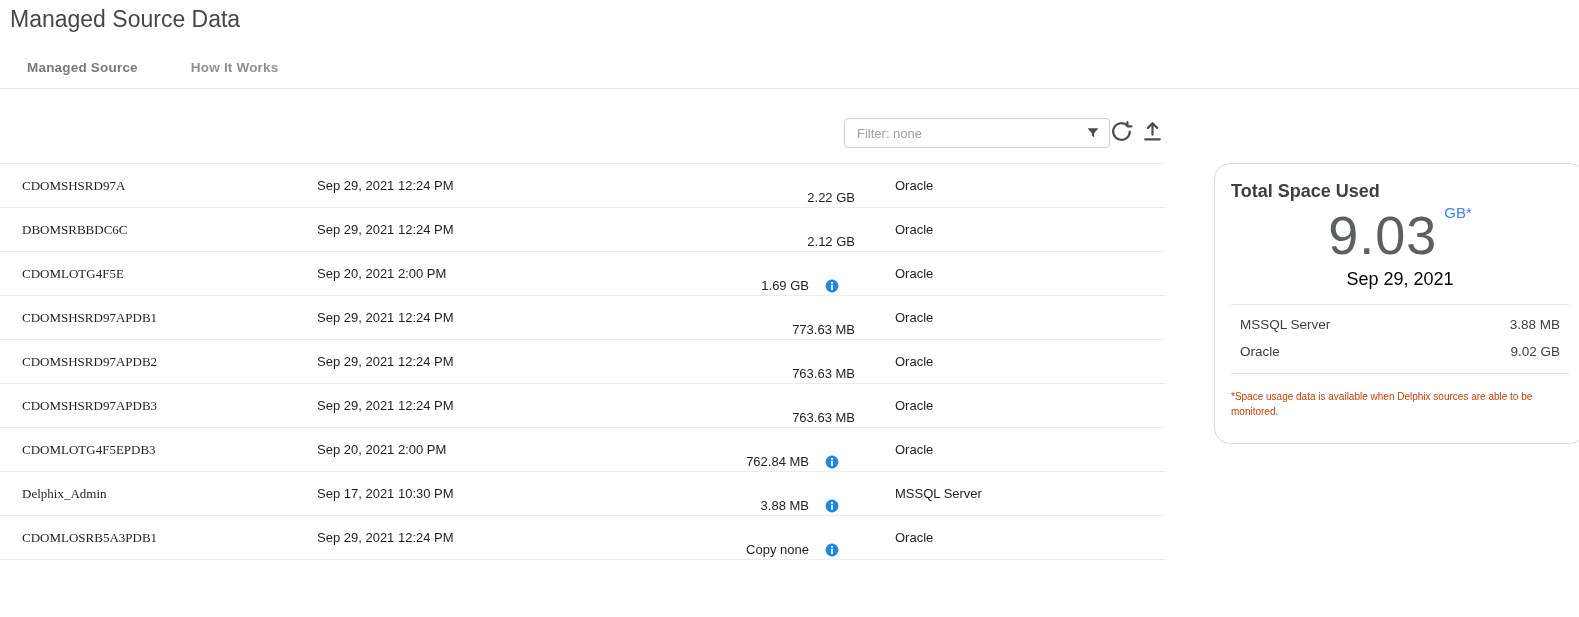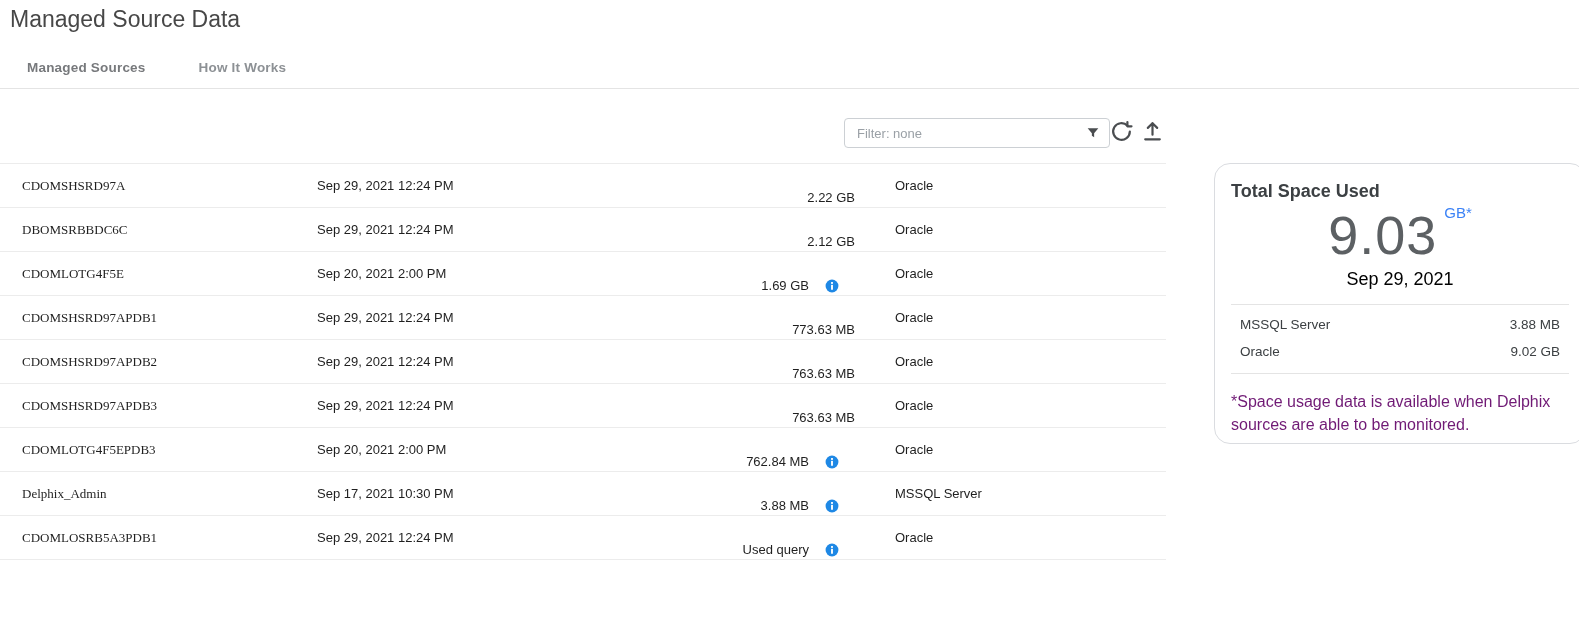--- a/index.html
+++ b/index.html
@@ -48,28 +48,28 @@
     position:absolute;left:1186px;top:163px;width:372px;height:281px;box-sizing:border-box;
     border:1px solid #dadce0;border-radius:16px;background:#fff;padding:17px 16px 0 16px;margin-left:28px;
   }
   .panel-title{font-size:18px;font-weight:700;color:#3c4043;}
   .big-row{display:flex;justify-content:center;align-items:flex-start;margin-top:2px;}
   .big-value{font-size:54px;color:#5c6063;letter-spacing:1px;}
   .big-unit{font-size:15px;color:#3b82f6;margin-left:7px;}
   .as-of{font-size:18px;color:#000000;text-align:center;margin-top:3px;}
   .panel-divider{height:1px;background:#e4e4e4;margin-top:14px;}
   .bk-row{display:flex;justify-content:space-between;padding:0 9px;margin-top:12px;font-size:13.5px;color:#3c4043;}
-  .footnote{font-size:16px;color:#701a75;line-height:1.45;margin-top:16px;}
+  .footnote{font-size:10px;color:#c2410c;line-height:1.45;margin-top:16px;}
 </style>
 </head>
 <body>
 
 <div class="page-title">Managed Source Data</div>
 <div class="tabs">
-  <div class="tab active">Managed Sources</div>
+  <div class="tab active">Managed Source</div>
   <div class="tab">How It Works</div>
 </div>
 <div class="top-divider"></div>
 
 <div class="filter-wrap">
   <input class="filter-input" type="text" placeholder="Filter: none" style="">
   <svg class="funnel-icon" viewBox="0 0 24 24">
     <path d="M4 5h16l-6.3 7.2v6.3l-3.4-2.4v-3.9z" fill="#4a4d50"></path>
   </svg>
 </div>
@@ -183,21 +183,21 @@
         </svg>
       </span>
     </div>
     <div class="cell c-type">MSSQL Server</div>
   </div>
 
   <div class="trow">
     <div class="cell c-name">CDOMLOSRB5A3PDB1</div>
     <div class="cell c-date">Sep 29, 2021 12:24 PM</div>
     <div class="cell c-space">
-      <span class="space-val">Used query</span>
+      <span class="space-val">Copy none</span>
       <span class="info-slot">
         <svg class="info-icon" viewBox="0 0 24 24">
           <circle cx="12" cy="12" r="11" fill="#1e88e5"></circle>
           <rect x="10.4" y="10" width="3.2" height="8.4" fill="#fff"></rect>
           <rect x="10.4" y="5.2" width="3.2" height="3.2" fill="#fff"></rect>
         </svg>
       </span>
     </div>
     <div class="cell c-type">Oracle</div>
   </div>

